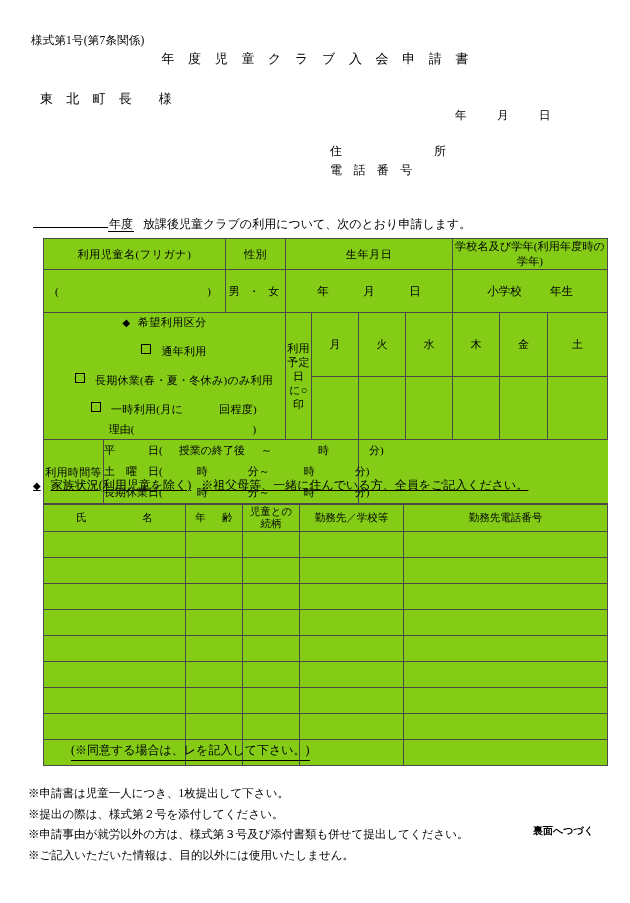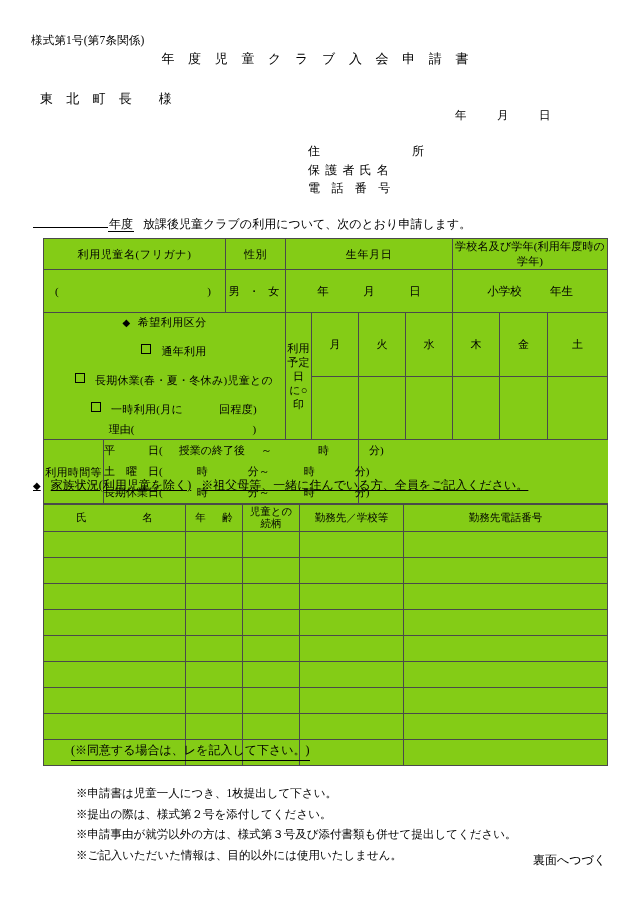--- a/index.html
+++ b/index.html
@@ -64,21 +64,21 @@
   .date-line .g-m { width: 42px; }
 
   
   .guardian {
     position: absolute;
     left: 308px; top: 142px;
     font-size: 12px;
     line-height: 18.5px;
     white-space: nowrap;
   }
-  .guardian div { letter-spacing: 1.1px; }
+  .guardian div { letter-spacing: 1.1px; margin-left: 22px; }
   .guardian .jusho  { letter-spacing: 14px; }
   .guardian .tel    { letter-spacing: 4.2px; }
 
   
   .intro {
     position: absolute;
     left: 33px; top: 216px;
     font-size: 12px;
     white-space: nowrap;
   }
@@ -245,48 +245,47 @@
     padding-bottom: 1px;
   }
 
   
   .notes {
     position: absolute;
     left: 28px; top: 783px;
     font-size: 11.5px;
     line-height: 20.5px;
     white-space: nowrap;
-    margin-left: 48px;
   }
   .continues {
     position: absolute;
-    left: 533px; top: 852px;
-    font-size: 12px;
-    white-space: nowrap;
+    left: 533px; top: 824px;
+    font-size: 10px;
+    white-space: nowrap;
+    font-weight: bold;
   }
 </style>
 </head>
 <body>
 
 <div class="page">
 
   <div class="form-code">様式第1号(第7条関係)</div>
   <div class="doc-title">年 度 児 童 ク ラ ブ 入 会 申 請 書</div>
 
   <div class="addressee">
     <span>東 北 町 長</span><span class="sama">様</span>
   </div>
 
   <div class="date-line">
     <span class="g-y">年</span><span class="g-m">月</span><span>日</span>
   </div>
 
   <div class="guardian">
     <div class="jusho">住　　　所</div>
-    <div>保 護 者 氏 名</div>
     <div class="tel">電 話 番 号</div>
   </div>
 
   <div class="intro">
     <span class="blank"></span><span class="nendo">年度</span><span class="rest">放課後児童クラブの利用について、次のとおり申請します。</span>
   </div>
 
   <table class="grid" id="tbl-child">
     <colgroup>
       <col style="width:60px">
@@ -336,21 +335,21 @@
 
       <tr>
         <td colspan="5" rowspan="2" class="wish-cell">
           <div class="wish-title">
             <span class="diamond">◆</span><span>希望利用区分</span>
           </div>
           <div class="opt">
             <span class="box"></span><span class="opt-label">通年利用</span>
           </div>
           <div class="opt">
-            <span class="box"></span><span class="opt-label">長期休業(春・夏・冬休み)児童との</span>
+            <span class="box"></span><span class="opt-label">長期休業(春・夏・冬休み)のみ利用</span>
           </div>
           <div class="opt">
             <span class="box"></span><span class="opt-label">一時利用(月に</span><span class="temp-gap"></span><span class="opt-label">回程度)</span>
           </div>
           <div class="reason">
             <span>理由(</span><span class="gap"></span><span>)</span>
           </div>
         </td>
         <td rowspan="2" class="label-plan">
           <div>利用予定日</div>

